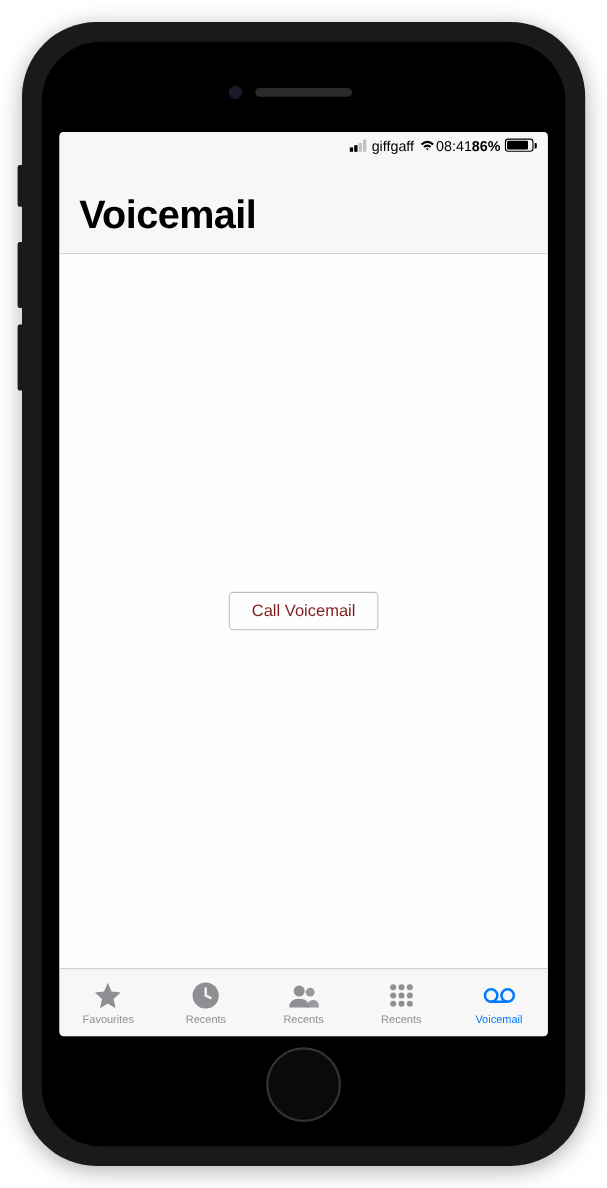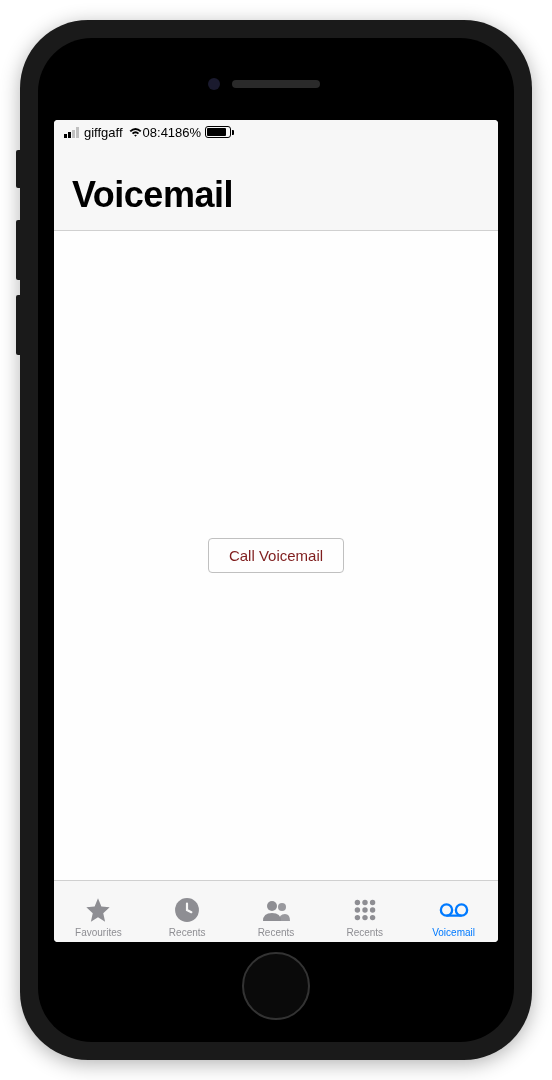--- a/index.html
+++ b/index.html
@@ -96,35 +96,36 @@
       background: #f7f7f7;
       border-radius: 4px;
       overflow: hidden;
       display: flex;
       flex-direction: column;
     }
     .status-bar {
       height: 24px;
       display: flex;
       align-items: center;
-      justify-content: flex-start;
+      justify-content: flex-end;
       padding: 0 10px;
       font-size: 13px;
       color: #000;
       background: #f7f7f7;
     }
     .status-left {
       display: flex;
       align-items: center;
       gap: 5px;
     }
     .status-right {
       display: flex;
       align-items: center;
       gap: 4px;
+      font-weight: bold;
     }
     .signal-bars {
       display: flex;
       align-items: flex-end;
       gap: 1px;
       height: 11px;
     }
     .signal-bar {
       width: 3px;
       background: #000;
@@ -192,21 +193,21 @@
       border-radius: 4px;
       font-family: inherit;
       cursor: pointer;
     }
     .tab-bar {
       height: 62px;
       background: #f7f7f7;
       border-top: 1px solid #d0d0d0;
       display: flex;
       justify-content: space-around;
-      align-items: flex-end;
+      align-items: center;
       padding: 4px 0;
     }
     .tab-item {
       display: flex;
       flex-direction: column;
       align-items: center;
       gap: 3px;
       flex: 1;
       cursor: pointer;
     }

